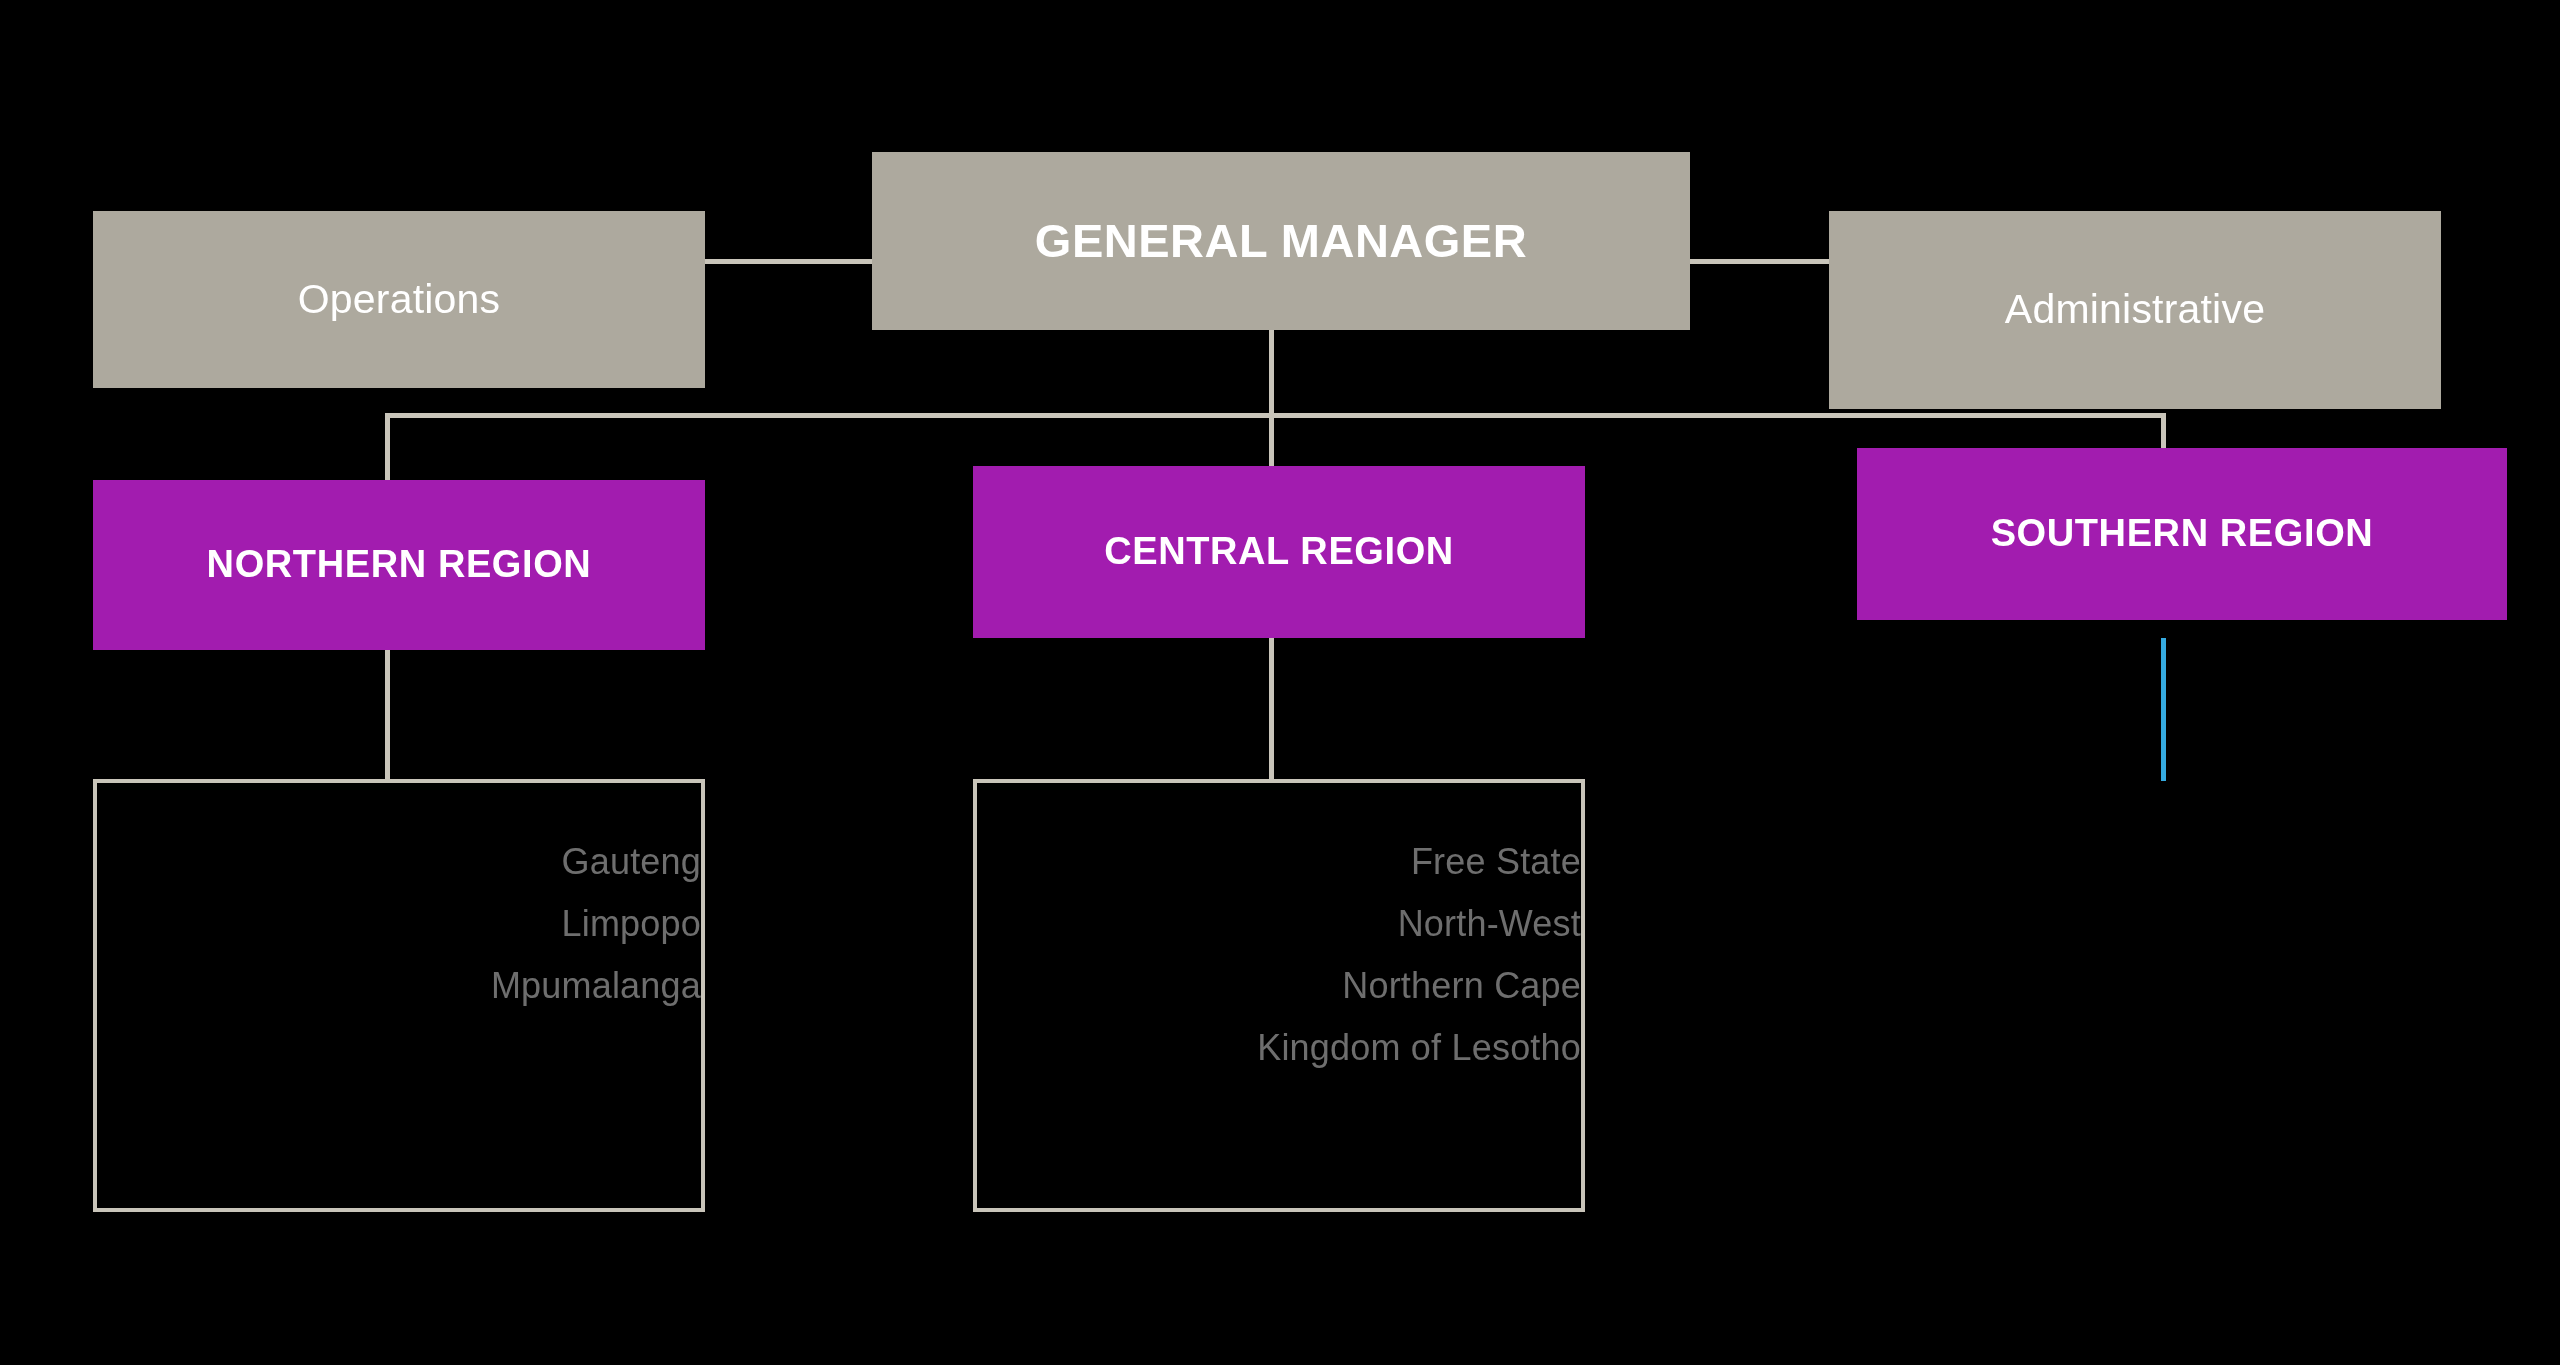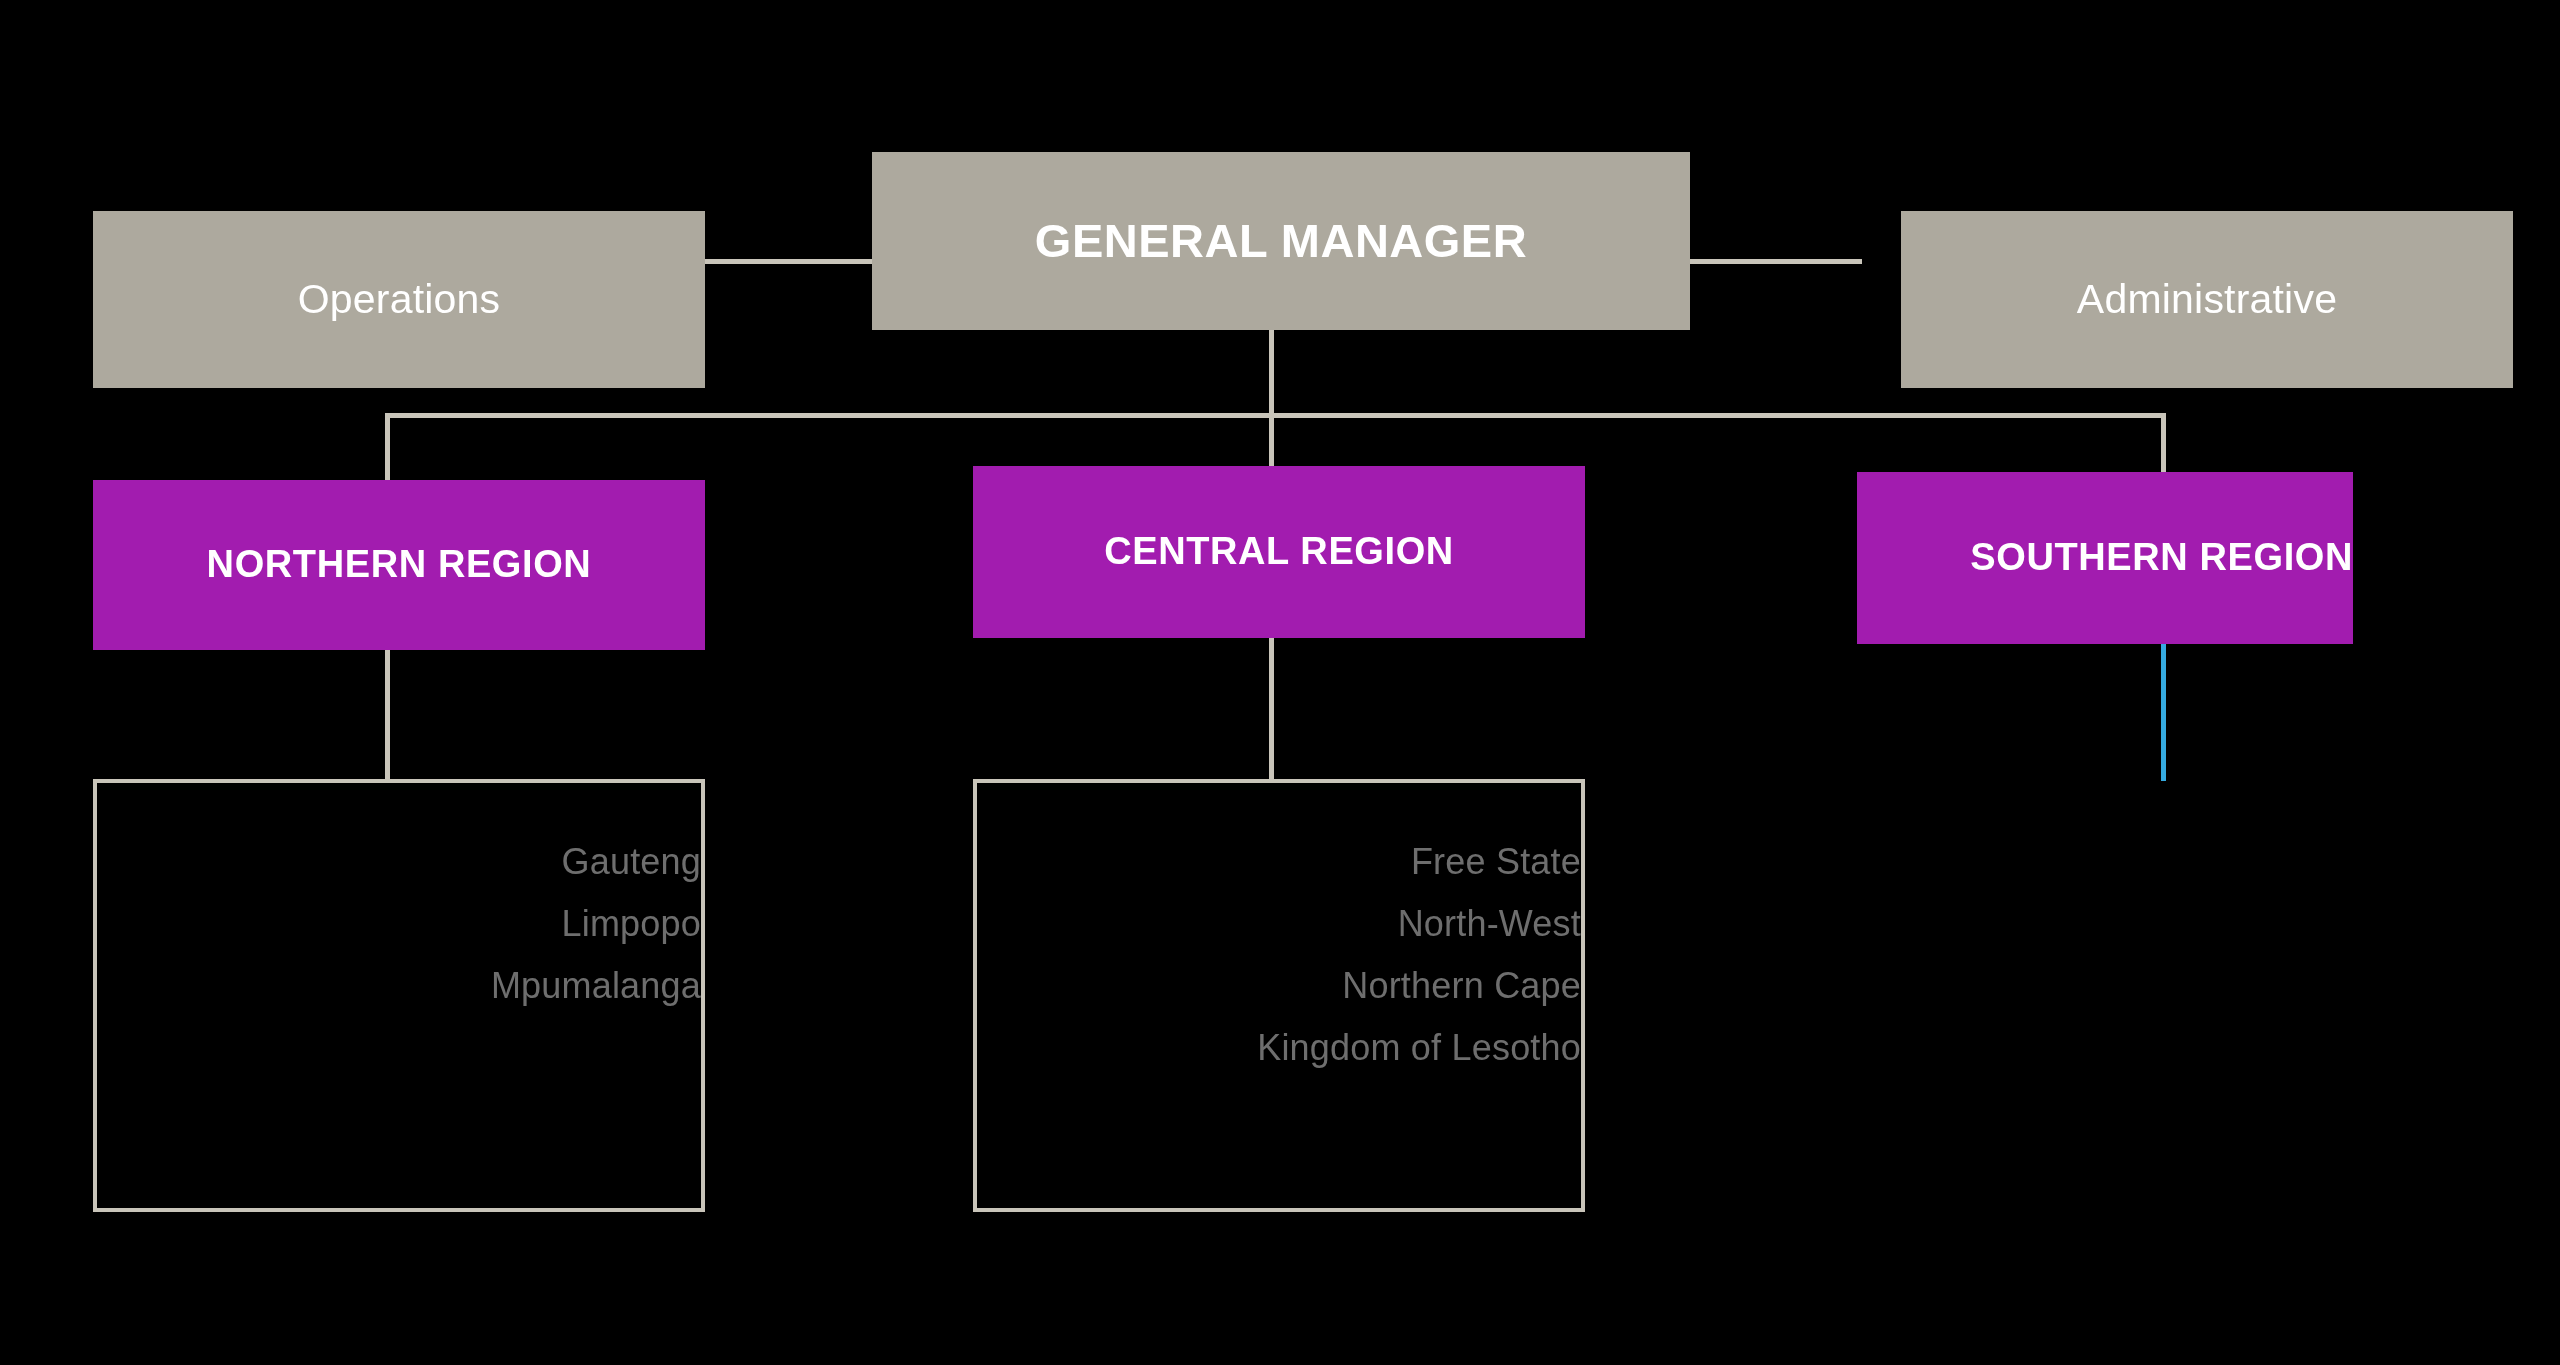--- a/index.html
+++ b/index.html
@@ -120,33 +120,33 @@
   <div class="conn conn-blue" style="left:2161px; top:638px; width:5px; height:143px;"></div>
 
   <div class="node node-beige" style="left:872px; top:152px; width:818px; height:178px;">
     <span class="label-gm">GENERAL MANAGER</span>
   </div>
 
   <div class="node node-beige" style="left:93px; top:211px; width:612px; height:177px;align-items:center;">
     <span class="label-support">Operations</span>
   </div>
 
-  <div class="node node-beige" style="left:1901px; top:211px; width:612px; height:177px;">
+  <div class="node node-beige" style="left:1829px; top:211px; width:612px; height:198px;">
     <span class="label-support">Administrative</span>
   </div>
 
   <div class="node node-blue" style="left:93px; top:480px; width:612px; height:170px;">
     <span class="label-region">NORTHERN REGION</span>
   </div>
 
   <div class="node node-blue" style="left:973px; top:466px; width:612px; height:172px;">
     <span class="label-region">CENTRAL REGION</span>
   </div>
 
-  <div class="node node-blue" style="left:1857px; top:472px; width:496px; height:172px;justify-content:flex-end;">
+  <div class="node node-blue" style="left:1857px; top:448px; width:650px; height:172px;">
     <span class="label-region">SOUTHERN REGION</span>
   </div>
 
   <div class="node node-outline" style="left:93px; top:779px; width:612px; height:433px;">
     <ul class="province-list">
       <li class="province-item">Gauteng</li>
       <li class="province-item">Limpopo</li>
       <li class="province-item">Mpumalanga</li>
     </ul>
   </div>

